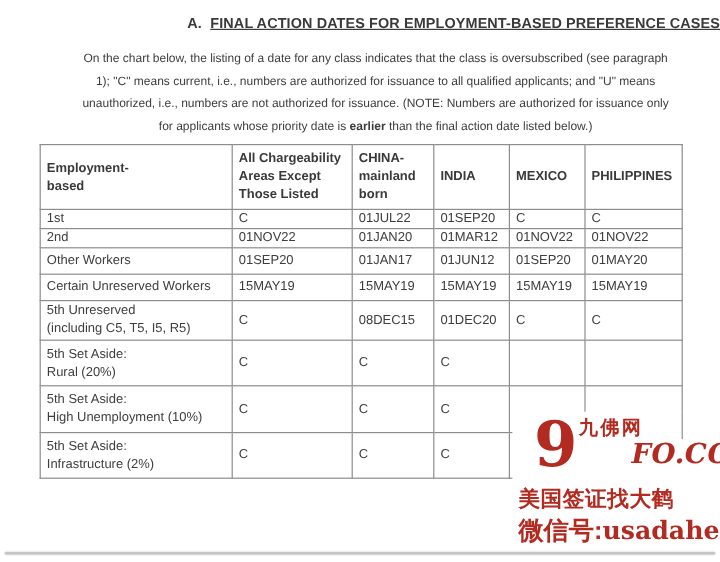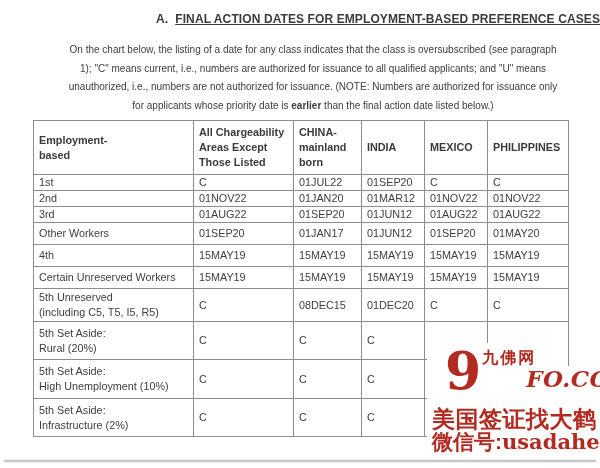--- a/index.html
+++ b/index.html
@@ -72,21 +72,21 @@
   .wm-stack{display:flex;flex-direction:column;margin-left:1px;}
   .wm-cjk-small{
     font-size:16px;font-weight:bold;letter-spacing:2px;line-height:17px;
   }
   .wm-focom{
     font-family:"DejaVu Serif",serif;font-style:italic;font-weight:bold;
     font-size:23px;line-height:26px;letter-spacing:0.5px;margin-left:44px;
   }
   .wm-line1{
     position:absolute;left:5px;top:61px;
-    font-size:23px;font-weight:bold;color:#b22a20;
+    font-size:18px;font-weight:bold;color:#b22a20;
     white-space:nowrap;letter-spacing:0.5px;
   }
   .wm-line2{
     position:absolute;left:5px;top:85px;
     font-size:21px;font-weight:bold;color:#b22a20;
     white-space:nowrap;
   }
   .wm-wechat-id{font-family:"DejaVu Serif",serif;font-weight:bold;}
   
   .bottom-smudge{
@@ -143,43 +143,27 @@
       <td>C</td>
     </tr>
     <tr class="r23">
       <td>2nd</td>
       <td>01NOV22</td>
       <td>01JAN20</td>
       <td>01MAR12</td>
       <td>01NOV22</td>
       <td>01NOV22</td>
     </tr>
-    <tr class="r23">
-      <td>3rd</td>
-      <td>01AUG22</td>
-      <td>01SEP20</td>
-      <td>01JUN12</td>
-      <td>01AUG22</td>
-      <td>01AUG22</td>
-    </tr>
     <tr class="r22">
       <td>Other Workers</td>
       <td>01SEP20</td>
       <td>01JAN17</td>
       <td>01JUN12</td>
       <td>01SEP20</td>
       <td>01MAY20</td>
-    </tr>
-    <tr class="r22">
-      <td>4th</td>
-      <td>15MAY19</td>
-      <td>15MAY19</td>
-      <td>15MAY19</td>
-      <td>15MAY19</td>
-      <td>15MAY19</td>
     </tr>
     <tr class="r22">
       <td>Certain Unreserved Workers</td>
       <td>15MAY19</td>
       <td>15MAY19</td>
       <td>15MAY19</td>
       <td>15MAY19</td>
       <td>15MAY19</td>
     </tr>
     <tr class="r33">

